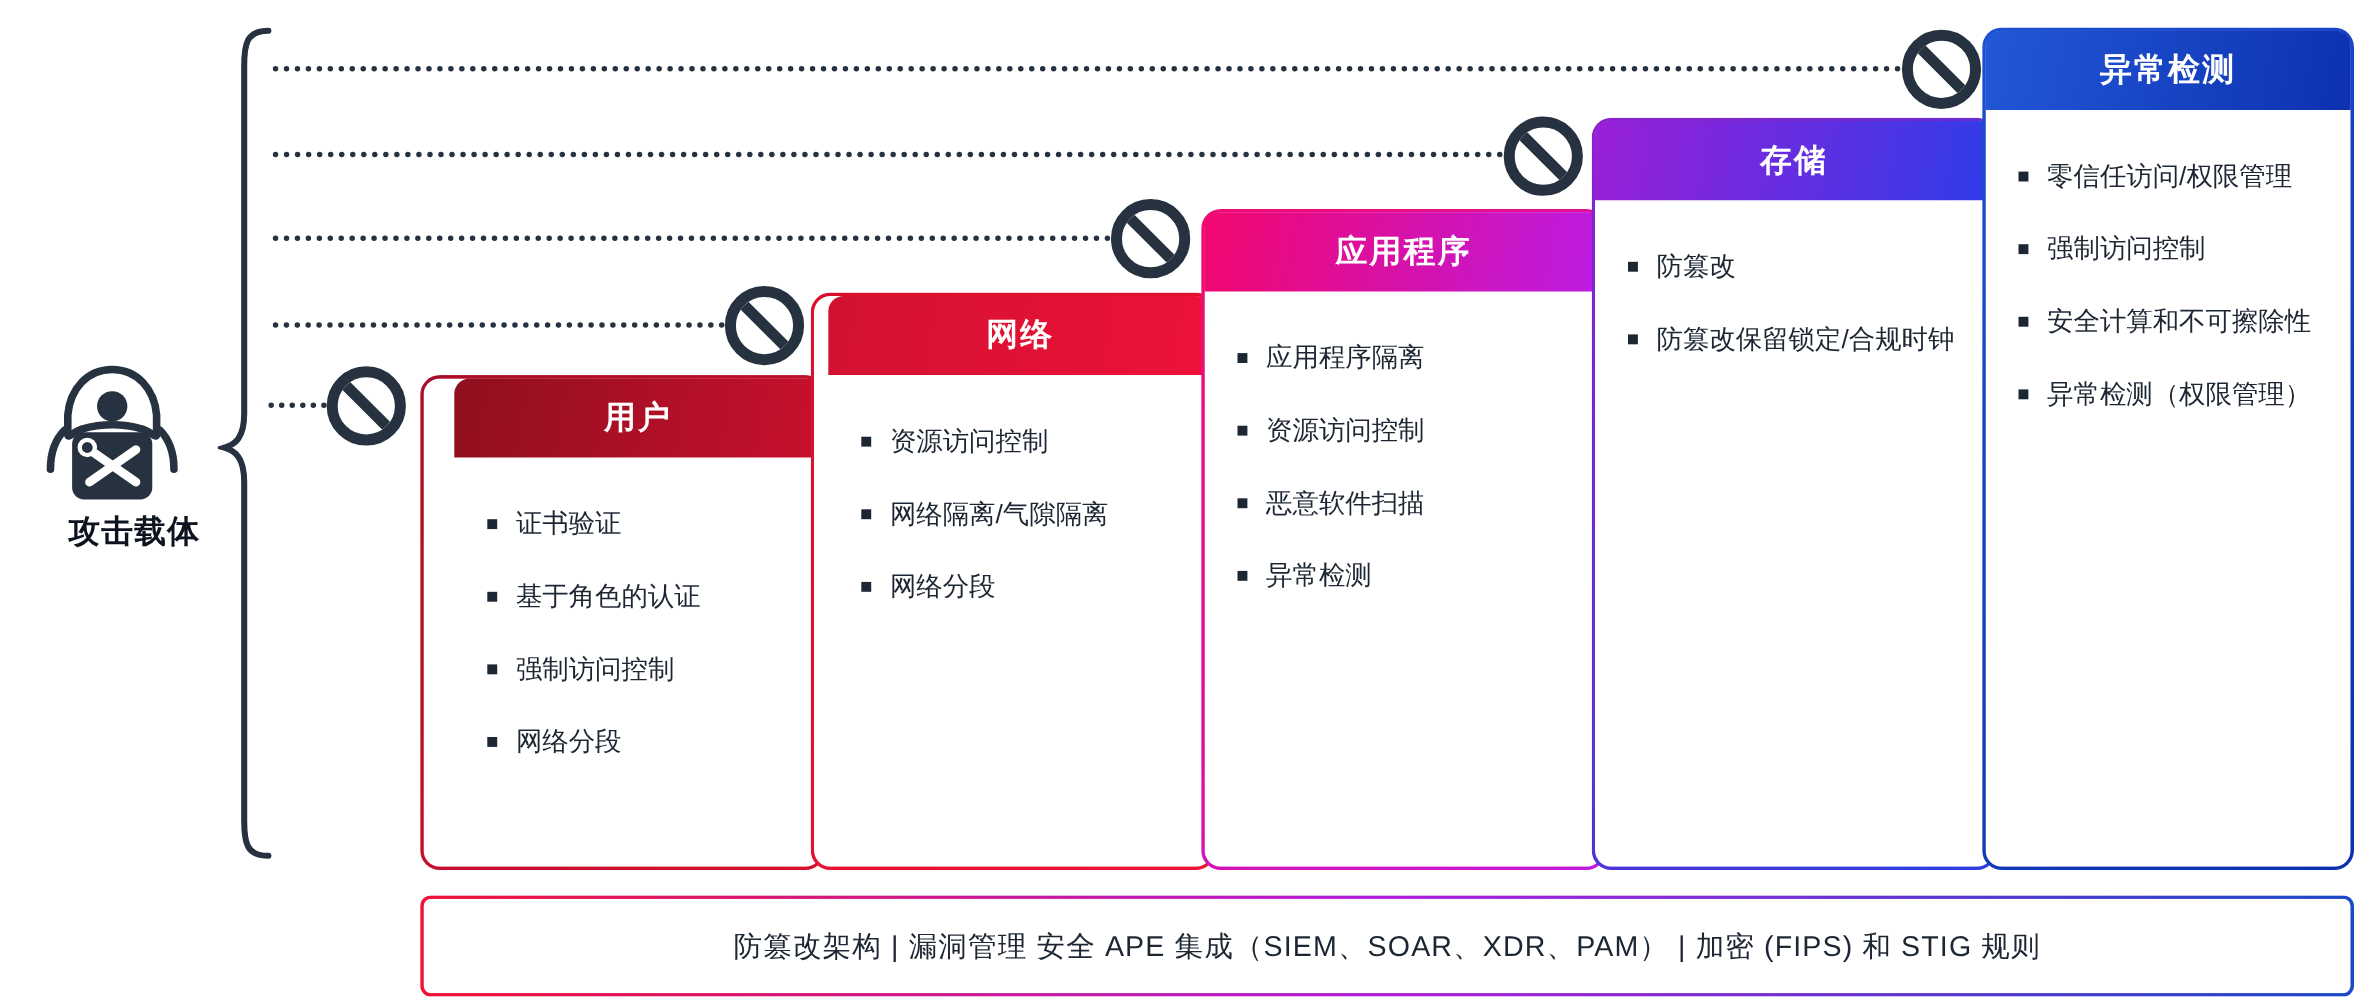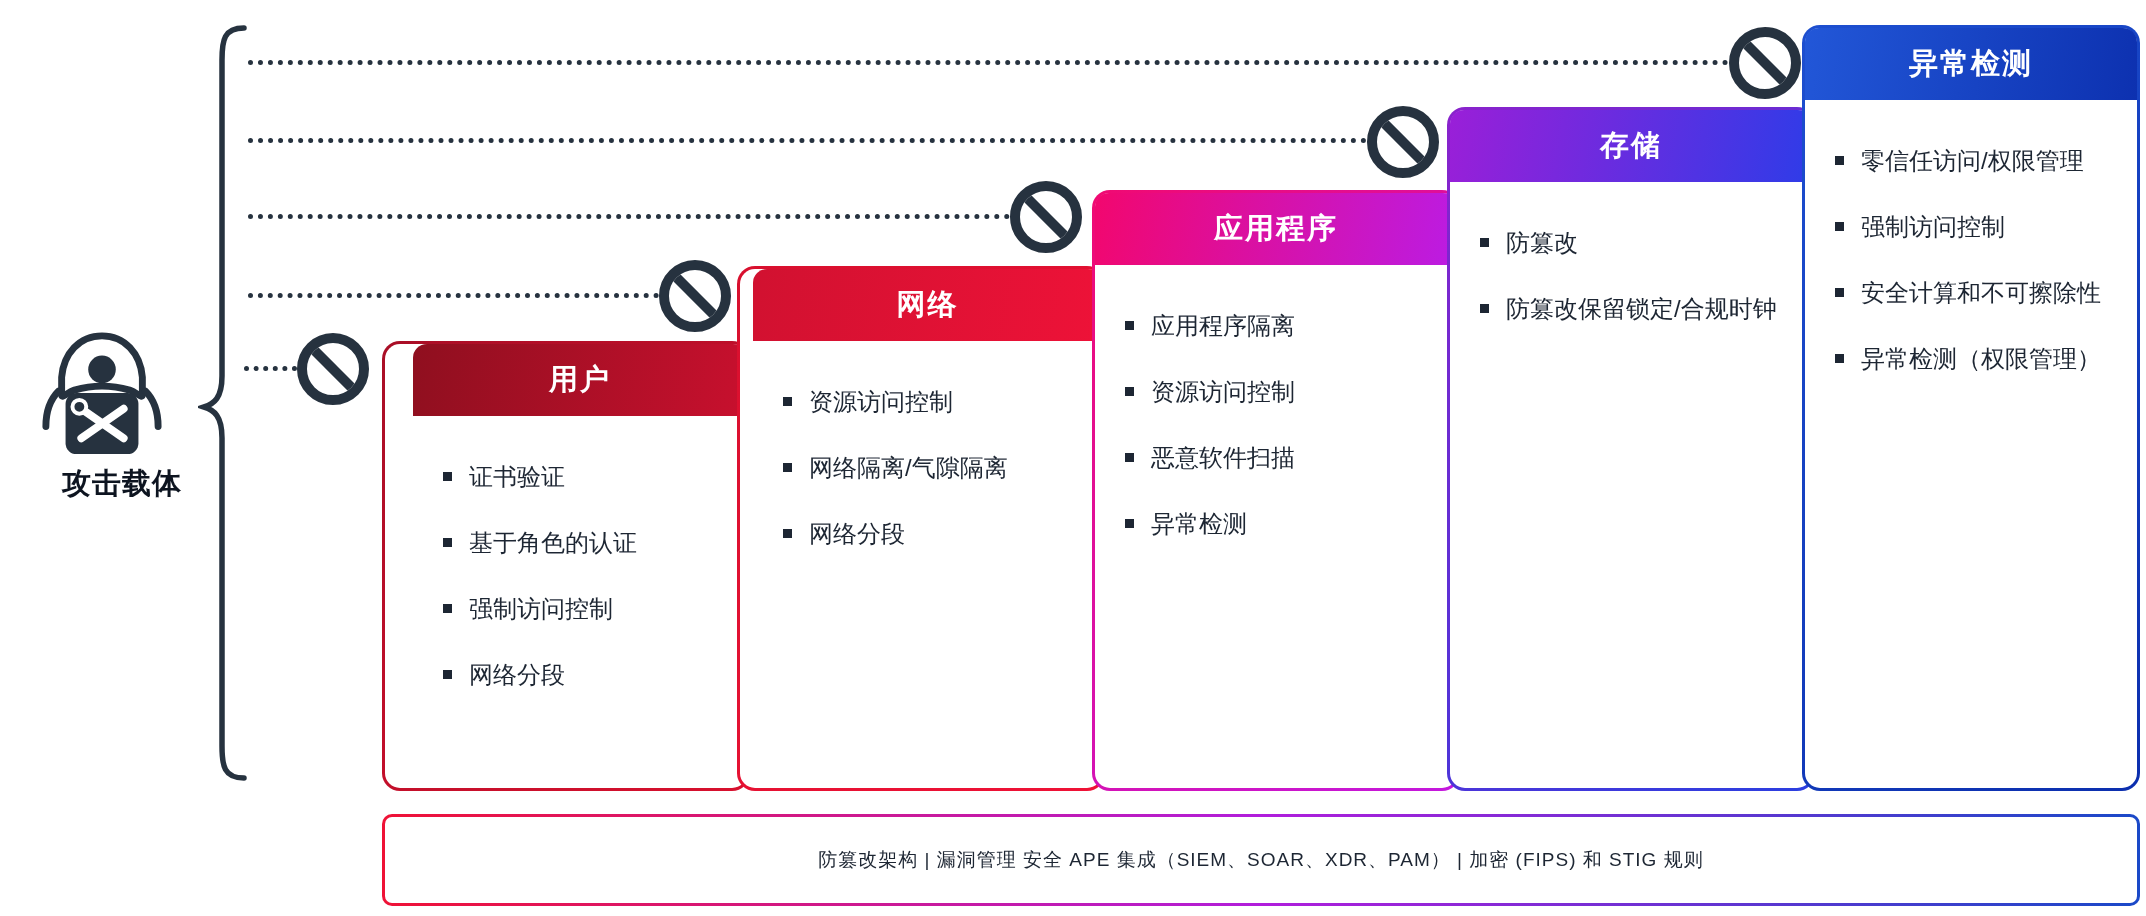--- a/index.html
+++ b/index.html
@@ -60,21 +60,21 @@
   }
 
   
   .footer{
     --b1:#ef1236;--bm:#b11ddc;--b2:#1a49c8;
     position:absolute;left:382px;top:814px;width:1758px;height:92px;box-sizing:border-box;
     border:3px solid transparent;border-radius:10px;
     background:linear-gradient(#fff,#fff) padding-box,
                linear-gradient(90deg,var(--b1),var(--bm),var(--b2)) border-box;
     display:flex;align-items:center;justify-content:center;
-    font-size:19px;color:var(--ink);letter-spacing:1px;
+    font-size:26px;color:var(--ink);letter-spacing:1px;
   }
 </style>
 </head>
 <body>
 
 <div class="canvas">
 
   <div class="attacker">
     <svg width="150" height="128" viewBox="0 0 150 130">
       <path d="M75,6 C52,6 36,24 34,48 L34,66 C34,70 39,64 47,61 C54,59 64,57 75,57 C86,57 96,59 103,61 C111,64 116,70 116,66 L116,48 C114,24 98,6 75,6 Z" fill="#ffffff" stroke="#26323f" stroke-width="7"></path>

